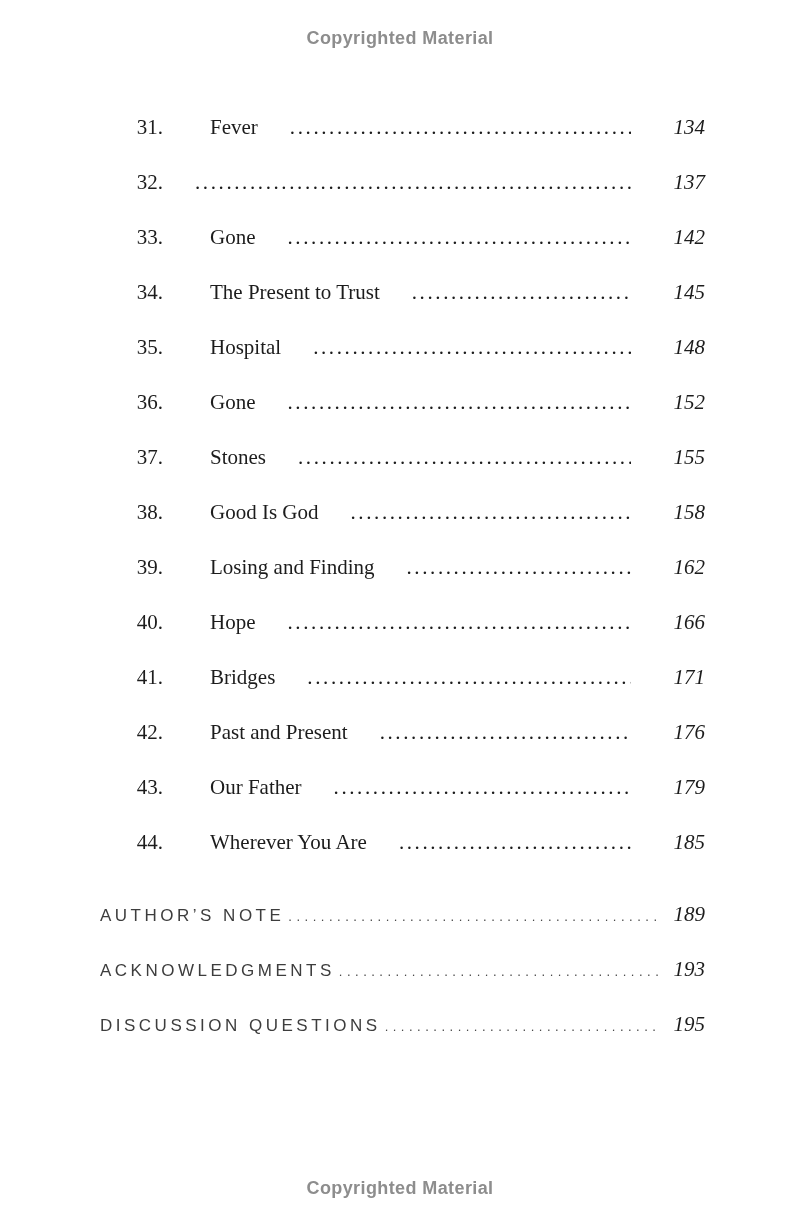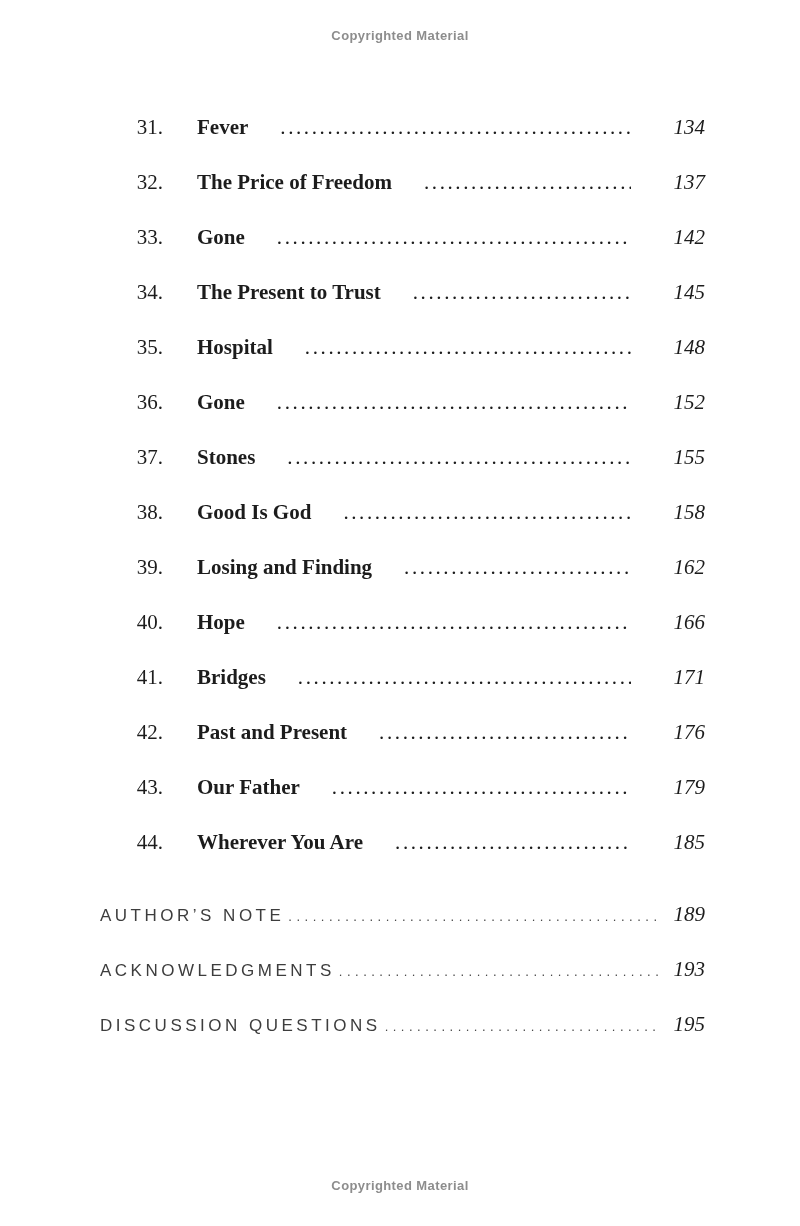--- a/index.html
+++ b/index.html
@@ -12,21 +12,21 @@
     color: #1c1c1c;
     overflow: hidden;
   }
   .copyright-banner {
     position: absolute;
     left: 0;
     width: 800px;
     text-align: center;
     font-family: "Liberation Sans", sans-serif;
     font-weight: bold;
-    font-size: 13px;
+    font-size: 18px;
     letter-spacing: 0.4px;
     color: #8d8d8d;
   }
   .copyright-banner.top { top: 28px; }
   .copyright-banner.bottom { top: 1178px; }
 
   .toc {
     position: absolute;
     top: 100px;
     left: 125px;
@@ -40,22 +40,21 @@
     font-size: 21px;
     white-space: nowrap;
     gap: 30px;
   }
   .chapter-number {
     width: 38px;
     flex: 0 0 38px;
     text-align: right;
   }
   .chapter-title {
-    margin-left: 4px;
-    font-weight: bold;
+    margin-left: 17px;
   }
   .leader {
     flex: 1 1 auto;
     overflow: hidden;
     white-space: nowrap;
     min-width: 0;
   }
   .leader.serif-dots {
     letter-spacing: 2.6px;
     margin-left: 2px;
@@ -108,21 +107,20 @@
   <div>
 
   <div class="toc-row">
       <span class="chapter-number">31.</span>
       <span class="chapter-title">Fever</span>
       <span class="leader serif-dots">........................................................................................................................................................................................................</span>
       <span class="page-number">134</span>
     </div>
       <div class="toc-row">
       <span class="chapter-number">32.</span>
-      <span class="chapter-title">The Price of Freedom</span>
       <span class="leader serif-dots">........................................................................................................................................................................................................</span>
       <span class="page-number">137</span>
     </div>
       <div class="toc-row">
       <span class="chapter-number">33.</span>
       <span class="chapter-title">Gone</span>
       <span class="leader serif-dots">........................................................................................................................................................................................................</span>
       <span class="page-number">142</span>
     </div>
       <div class="toc-row">

